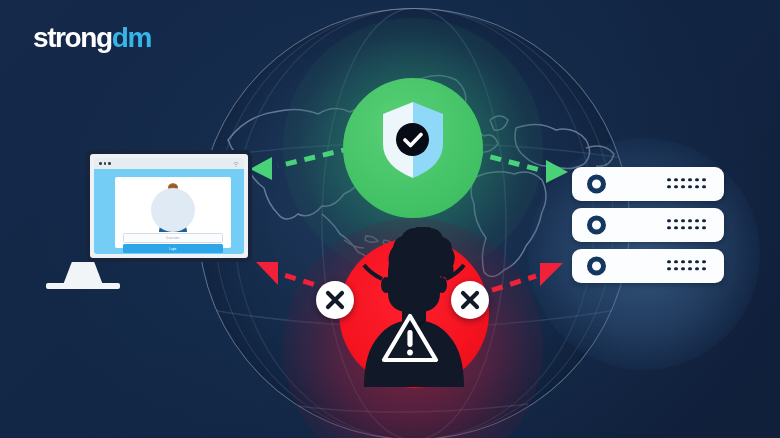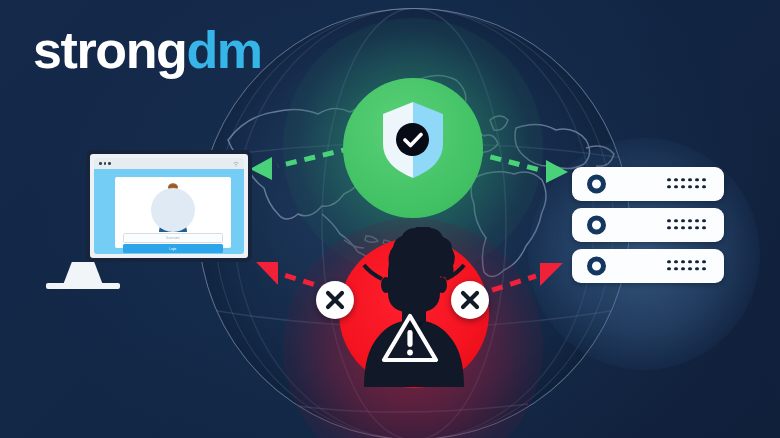--- a/index.html
+++ b/index.html
@@ -44,21 +44,21 @@
   .red-glow{
     position:absolute;left:283px;top:218px;width:260px;height:260px;border-radius:50%;
     background:radial-gradient(circle,rgba(196,28,52,0.62) 0%,rgba(150,26,58,0.44) 42%,rgba(92,26,58,0.22) 66%,rgba(48,26,56,0) 100%);
   }
   .red-core{
     position:absolute;left:339px;top:238px;width:150px;height:150px;border-radius:50%;
     background:radial-gradient(circle at 45% 40%,#ff1f2e 0%,#f4131f 60%,#e00a18 100%);
   }
 
   
-  .logo{position:absolute;left:33px;top:24px;font-size:52px;font-weight:bold;letter-spacing:-1.4px;line-height:1;}
+  .logo{position:absolute;left:33px;top:24px;font-size:28px;font-weight:bold;letter-spacing:-1.4px;line-height:1;}
   .logo .a{color:#ffffff;}
   .logo .b{color:#36b5e8;}
 
   
   .monitor{position:absolute;left:86px;top:150px;width:166px;height:112px;}
   .mon-body{position:absolute;inset:0;background:#eef2f6;border:4px solid #16243c;border-radius:7px;box-sizing:border-box;}
   .mon-bar{position:absolute;left:4px;top:4px;right:4px;height:11px;background:#e7ecf1;border-radius:4px 4px 0 0;}
   .mon-dots{position:absolute;left:5px;top:4px;display:flex;gap:2px;}
   .mon-dots i{width:2.6px;height:2.6px;border-radius:50%;background:#36404f;display:block;}
   .wifi-ic{position:absolute;right:5px;top:3px;width:6px;height:6px;color:#98a6b6;font-size:6px;line-height:6px;}

